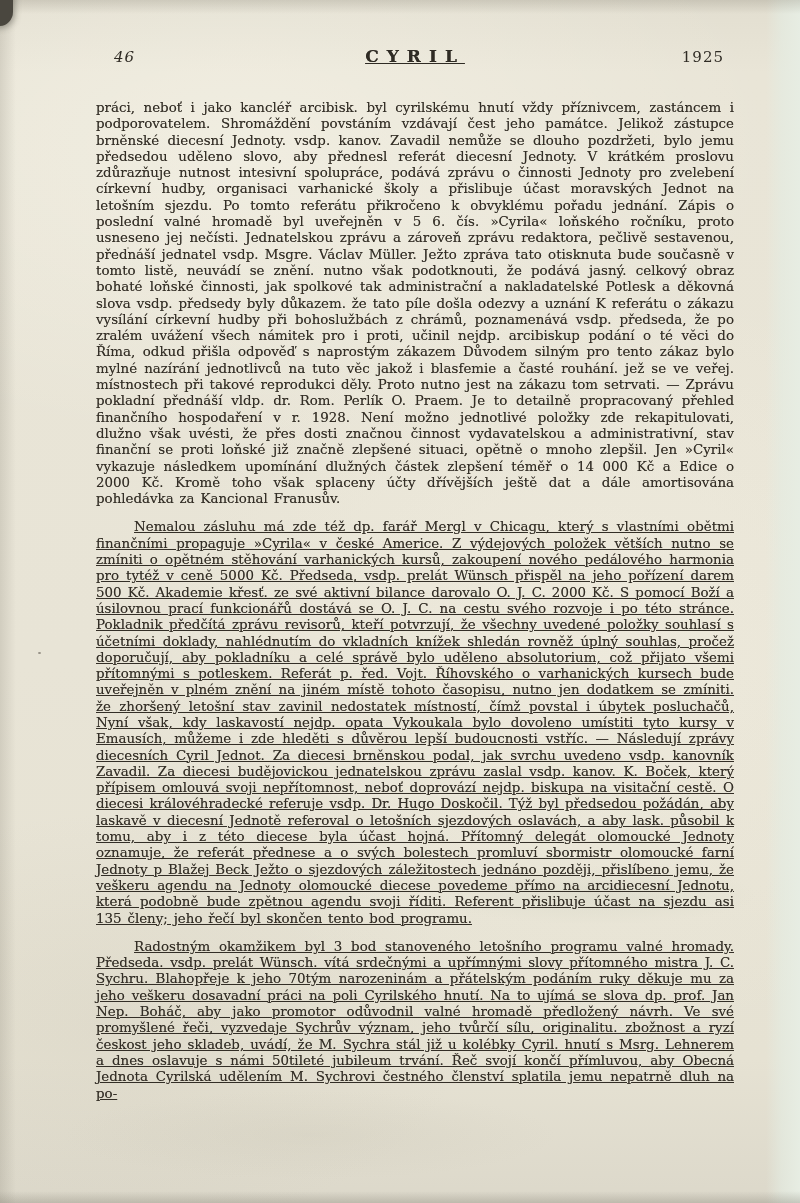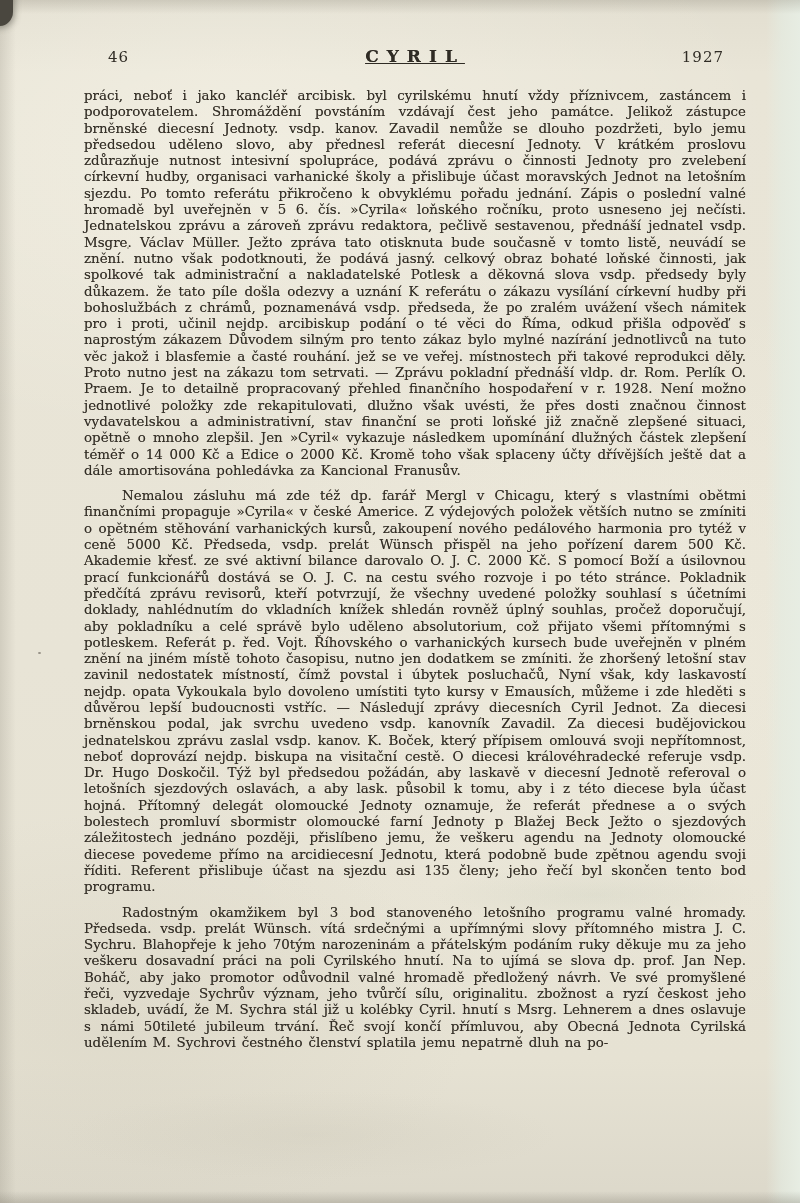--- a/index.html
+++ b/index.html
@@ -50,64 +50,64 @@
   .stain2{
     position:absolute;left:60px;top:1090px;width:500px;height:90px;
     background:radial-gradient(ellipse at center, rgba(200,196,180,0.25), rgba(200,196,180,0) 70%);
   }
   
   .header{
     position:absolute;left:84px;top:46px;width:662px;height:22px;
     color:#2f2b24;
   }
   .page-number{
-    position:absolute;left:24px;top:2px;
-    font-size:15px;letter-spacing:1px;
+    position:absolute;left:30px;top:2px;
+    font-size:15px;letter-spacing:1px;font-style:italic;
   }
   .journal-title{
     position:absolute;left:50%;transform:translateX(-50%);top:0;
     font-size:17px;font-weight:bold;letter-spacing:8px;
     text-shadow:0 0 0.5px rgba(47,43,36,0.7);
     text-decoration:underline;
   }
   .year{
     position:absolute;right:22px;top:2px;
     font-size:15px;letter-spacing:1px;
   }
   
   .textblock{
     position:absolute;left:84px;top:88px;width:662px;
     color:#332e26;
     font-size:13.4px;line-height:16.3px;
     text-align:justify;
     word-spacing:1.6px;
     text-shadow:0 0 0.45px rgba(51,46,38,0.55);
   }
-  .textblock p{margin:0;padding:0;}
-  .textblock p + p{margin-top:9px;text-indent:38px;}
+  .textblock p{margin:12px;padding:0;}
+  .textblock p + p{margin-top:9px;text-indent:38px;text-decoration:underline;}
 </style>
 </head>
 <body>
 
 <div class="page">
 
   <div class="edge-right"></div>
   <div class="edge-top"></div>
   <div class="edge-bottom"></div>
   <div class="edge-left"></div>
   <div class="corner-mark"></div>
   <div class="speck1"></div>
   <div class="speck2"></div>
   <div class="stain1"></div>
   <div class="stain2"></div>
 
   <div class="header">
     <span class="page-number">46</span>
     <span class="journal-title">CYRIL</span>
-    <span class="year">1927</span>
+    <span class="year">1925</span>
   </div>
 
   <div class="textblock">
     <p>práci, neboť i jako kancléř arcibisk. byl cyrilskému hnutí vždy příznivcem, zastáncem i podporovatelem. Shromáždění povstáním vzdávají čest jeho památce. Jelikož zástupce brněnské diecesní Jednoty. vsdp. kanov. Zavadil nemůže se dlouho pozdržeti, bylo jemu předsedou uděleno slovo, aby přednesl referát diecesní Jednoty. V krátkém proslovu zdůrazňuje nutnost intesivní spolupráce, podává zprávu o činnosti Jednoty pro zvelebení církevní hudby, organisaci varhanické školy a přislibuje účast moravských Jednot na letošním sjezdu. Po tomto referátu přikročeno k obvyklému pořadu jednání. Zápis o poslední valné hromadě byl uveřejněn v 5 6. čís. »Cyrila« loňského ročníku, proto usneseno jej nečísti. Jednatelskou zprávu a zároveň zprávu redaktora, pečlivě sestavenou, přednáší jednatel vsdp. Msgre. Václav Müller. Ježto zpráva tato otisknuta bude současně v tomto listě, neuvádí se znění. nutno však podotknouti, že podává jasný. celkový obraz bohaté loňské činnosti, jak spolkové tak administrační a nakladatelské Potlesk a děkovná slova vsdp. předsedy byly důkazem. že tato píle došla odezvy a uznání K referátu o zákazu vysílání církevní hudby při bohoslužbách z chrámů, poznamenává vsdp. předseda, že po zralém uvážení všech námitek pro i proti, učinil nejdp. arcibiskup podání o té věci do Říma, odkud přišla odpověď s naprostým zákazem Důvodem silným pro tento zákaz bylo mylné nazírání jednotlivců na tuto věc jakož i blasfemie a časté rouhání. jež se ve veřej. místnostech při takové reprodukci děly. Proto nutno jest na zákazu tom setrvati. — Zprávu pokladní přednáší vldp. dr. Rom. Perlík O. Praem. Je to detailně propracovaný přehled finančního hospodaření v r. 1928. Není možno jednotlivé položky zde rekapitulovati, dlužno však uvésti, že přes dosti značnou činnost vydavatelskou a administrativní, stav finanční se proti loňské již značně zlepšené situaci, opětně o mnoho zlepšil. Jen »Cyril« vykazuje následkem upomínání dlužných částek zlepšení téměř o 14 000 Kč a Edice o 2000 Kč. Kromě toho však splaceny účty dřívějších ještě dat a dále amortisována pohledávka za Kancional Franusův.</p>
     <p>Nemalou zásluhu má zde též dp. farář Mergl v Chicagu, který s vlastními obětmi finančními propaguje »Cyrila« v české Americe. Z výdejových položek větších nutno se zmíniti o opětném stěhování varhanických kursů, zakoupení nového pedálového harmonia pro tytéž v ceně 5000 Kč. Předseda, vsdp. prelát Wünsch přispěl na jeho pořízení darem 500 Kč. Akademie křesť. ze své aktivní bilance darovalo O. J. C. 2000 Kč. S pomocí Boží a úsilovnou prací funkcionářů dostává se O. J. C. na cestu svého rozvoje i po této stránce. Pokladnik předčítá zprávu revisorů, kteří potvrzují, že všechny uvedené položky souhlasí s účetními doklady, nahlédnutím do vkladních knížek shledán rovněž úplný souhlas, pročež doporučují, aby pokladníku a celé správě bylo uděleno absolutorium, což přijato všemi přítomnými s potleskem. Referát p. řed. Vojt. Říhovského o varhanických kursech bude uveřejněn v plném znění na jiném místě tohoto časopisu, nutno jen dodatkem se zmíniti. že zhoršený letošní stav zavinil nedostatek místností, čímž povstal i úbytek posluchačů, Nyní však, kdy laskavostí nejdp. opata Vykoukala bylo dovoleno umístiti tyto kursy v Emausích, můžeme i zde hleděti s důvěrou lepší budoucnosti vstříc. — Následují zprávy diecesních Cyril Jednot. Za diecesi brněnskou podal, jak svrchu uvedeno vsdp. kanovník Zavadil. Za diecesi budějovickou jednatelskou zprávu zaslal vsdp. kanov. K. Boček, který přípisem omlouvá svoji nepřítomnost, neboť doprovází nejdp. biskupa na visitační cestě. O diecesi královéhradecké referuje vsdp. Dr. Hugo Doskočil. Týž byl předsedou požádán, aby laskavě v diecesní Jednotě referoval o letošních sjezdových oslavách, a aby lask. působil k tomu, aby i z této diecese byla účast hojná. Přítomný delegát olomoucké Jednoty oznamuje, že referát přednese a o svých bolestech promluví sbormistr olomoucké farní Jednoty p Blažej Beck Ježto o sjezdových záležitostech jednáno později, přislíbeno jemu, že veškeru agendu na Jednoty olomoucké diecese povedeme přímo na arcidiecesní Jednotu, která podobně bude zpětnou agendu svoji říditi. Referent přislibuje účast na sjezdu asi 135 členy; jeho řečí byl skončen tento bod programu.</p>
     <p>Radostným okamžikem byl 3 bod stanoveného letošního programu valné hromady. Předseda. vsdp. prelát Wünsch. vítá srdečnými a upřímnými slovy přítomného mistra J. C. Sychru. Blahopřeje k jeho 70tým narozeninám a přátelským podáním ruky děkuje mu za jeho veškeru dosavadní práci na poli Cyrilského hnutí. Na to ujímá se slova dp. prof. Jan Nep. Boháč, aby jako promotor odůvodnil valné hromadě předložený návrh. Ve své promyšlené řeči, vyzvedaje Sychrův význam, jeho tvůrčí sílu, originalitu. zbožnost a ryzí českost jeho skladeb, uvádí, že M. Sychra stál již u kolébky Cyril. hnutí s Msrg. Lehnerem a dnes oslavuje s námi 50tileté jubileum trvání. Řeč svojí končí přímluvou, aby Obecná Jednota Cyrilská udělením M. Sychrovi čestného členství splatila jemu nepatrně dluh na po-</p>
   </div>
 
 </div>
 

